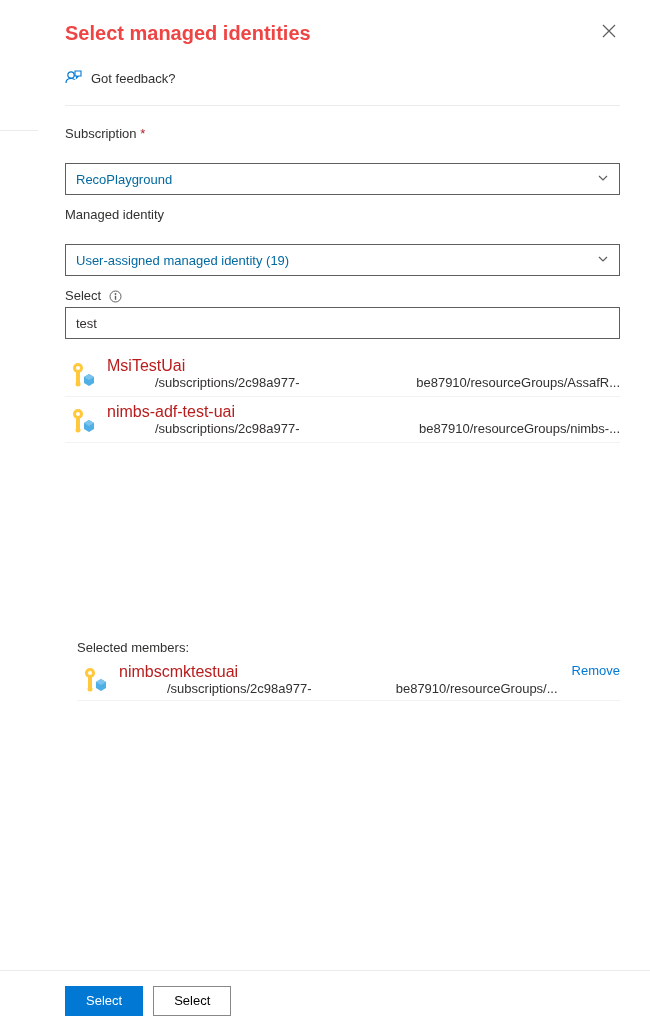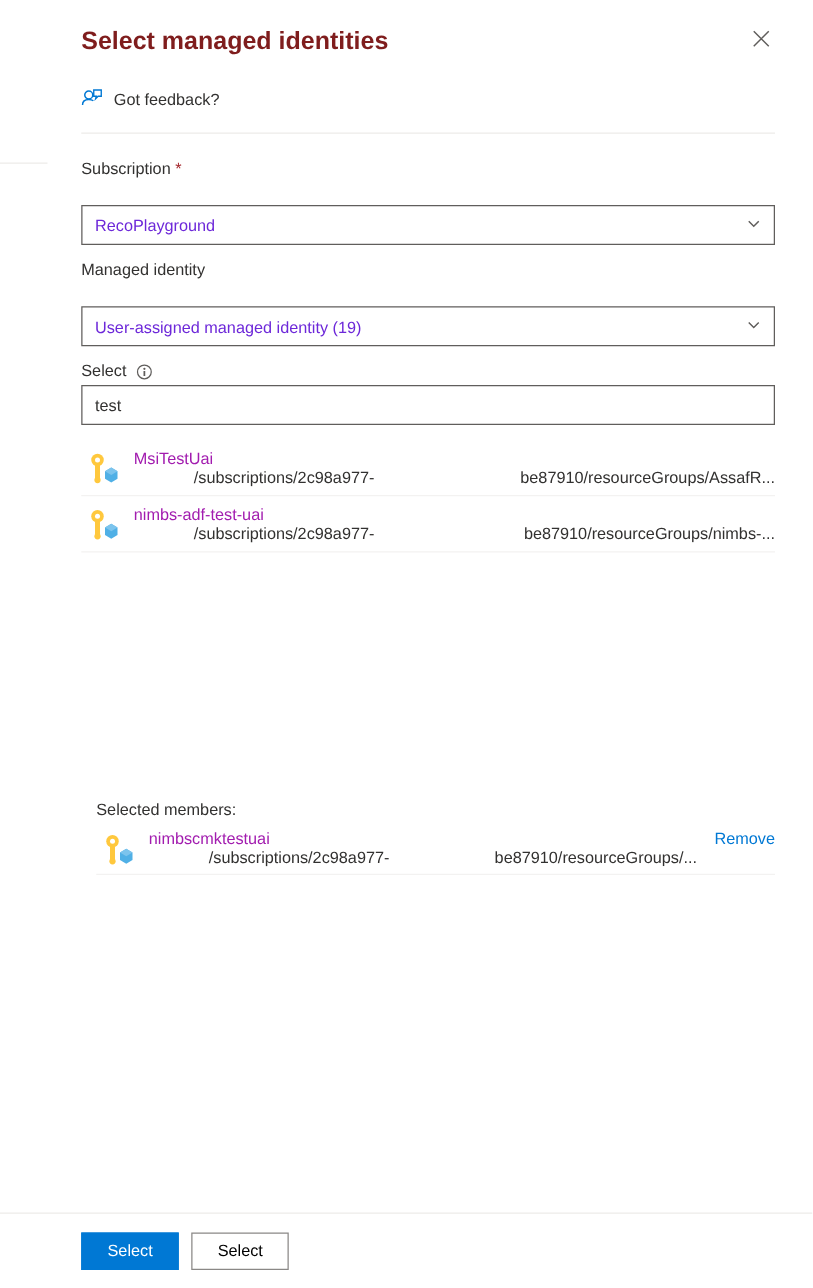--- a/index.html
+++ b/index.html
@@ -20,21 +20,21 @@
     }
     .panel-header {
       display: flex;
       justify-content: space-between;
       align-items: center;
       margin-bottom: 22px;
     }
     .panel-title {
       font-size: 20px;
       font-weight: 600;
-      color: #7f1d1d;
+      color: #ef4444;
     }
     .close-btn {
       background: none;
       border: none;
       cursor: pointer;
       font-size: 16px;
       color: #605e5c;
       padding: 4px;
     }
     .feedback-row {
@@ -64,21 +64,21 @@
       width: 100%;
       height: 32px;
       border: 1px solid #605e5c;
       background: #fff;
       padding: 0 10px;
       display: flex;
       align-items: center;
       justify-content: space-between;
       cursor: pointer;
       font-size: 13px;
-      color: #6d28d9;
+      color: #0369a1;
       margin-top: 22px;
     }
     .chevron {
       display: inline-block;
     }
     .text-input {
       width: 100%;
       height: 32px;
       border: 1px solid #605e5c;
       padding: 0 10px;
@@ -102,22 +102,22 @@
       display: flex;
       align-items: center;
       justify-content: center;
     }
     .identity-text {
       flex: 1;
       min-width: 0;
       overflow: hidden;
     }
     .identity-name {
-      font-size: 13px;
-      color: #a21caf;
+      font-size: 16px;
+      color: #b91c1c;
       white-space: nowrap;
       overflow: hidden;
       text-overflow: ellipsis;
     }
     .identity-path-wrap {
       display: flex;
       font-size: 13px;
       color: #323130;
       white-space: nowrap;
       margin-left: 48px;

